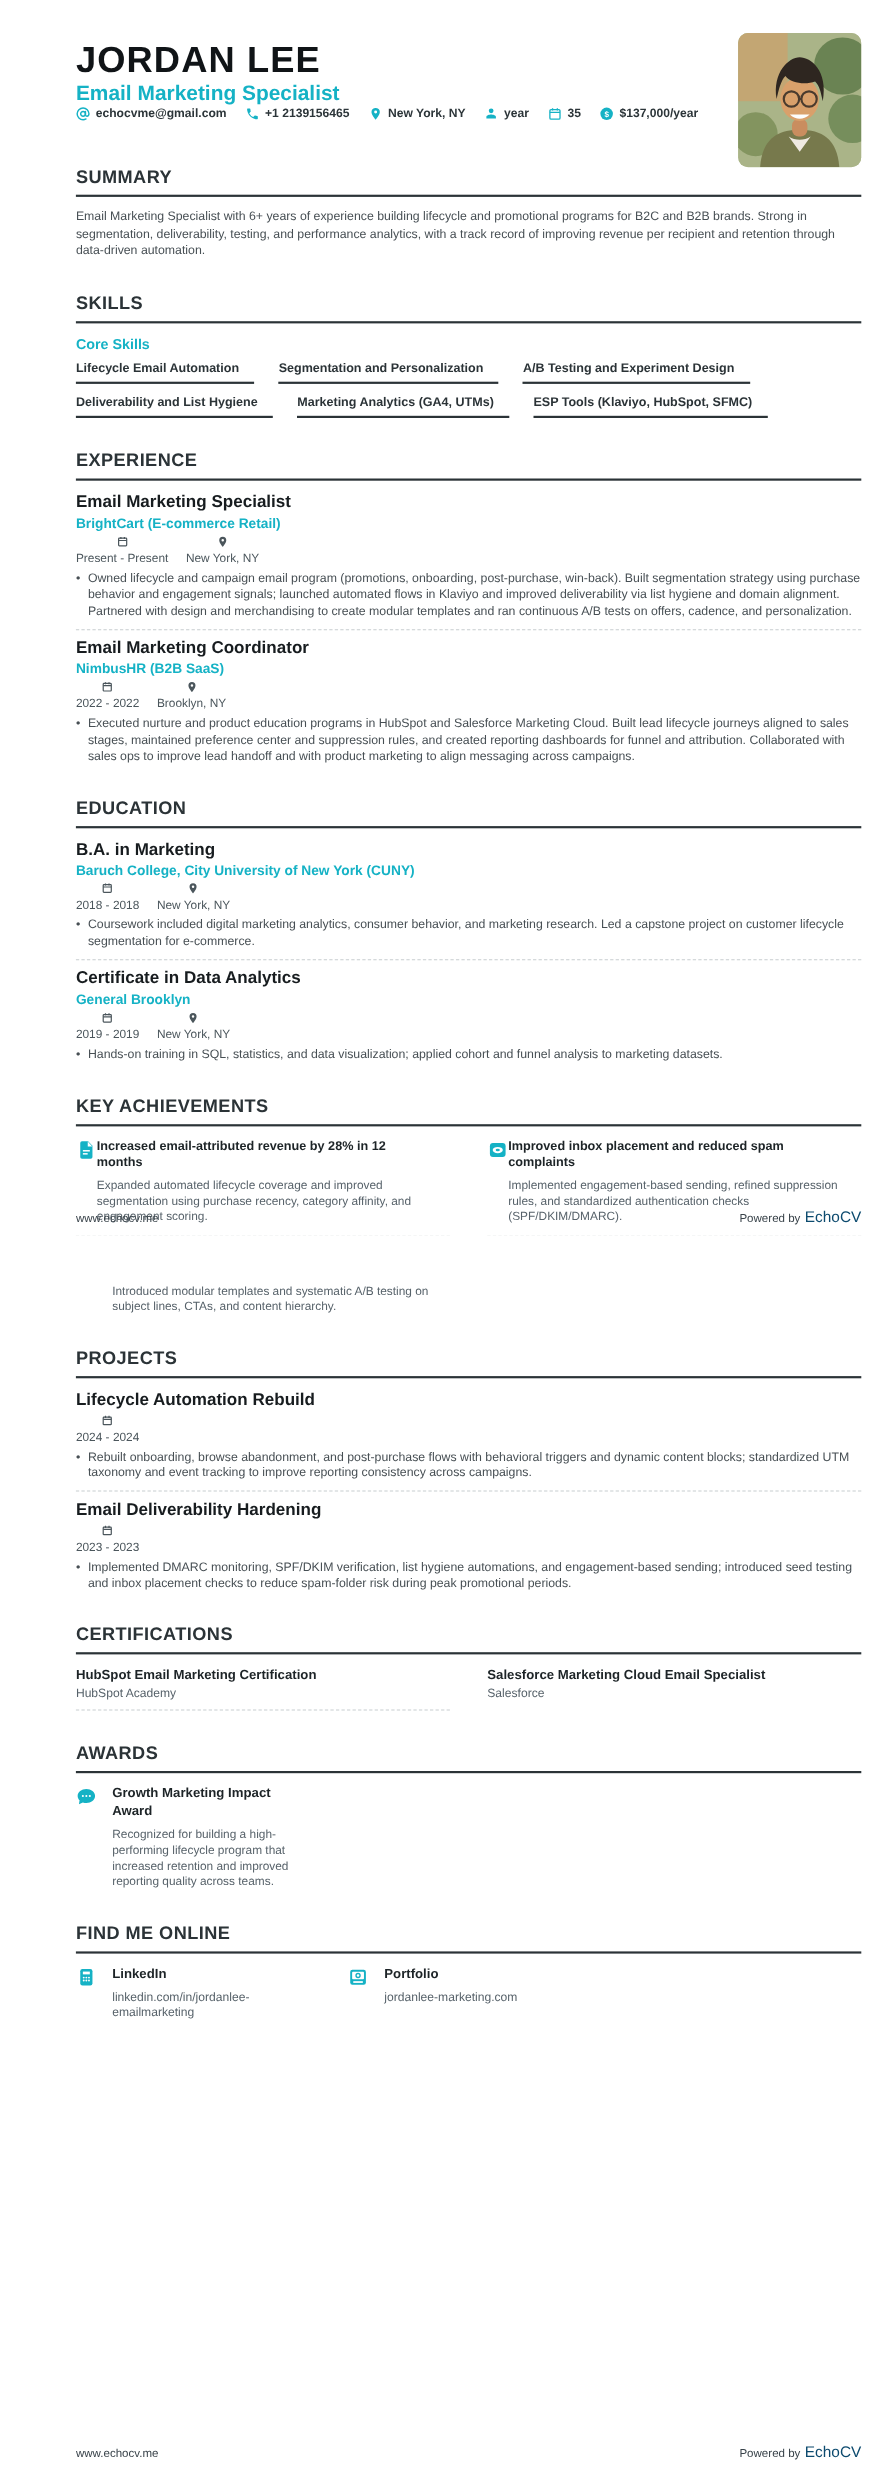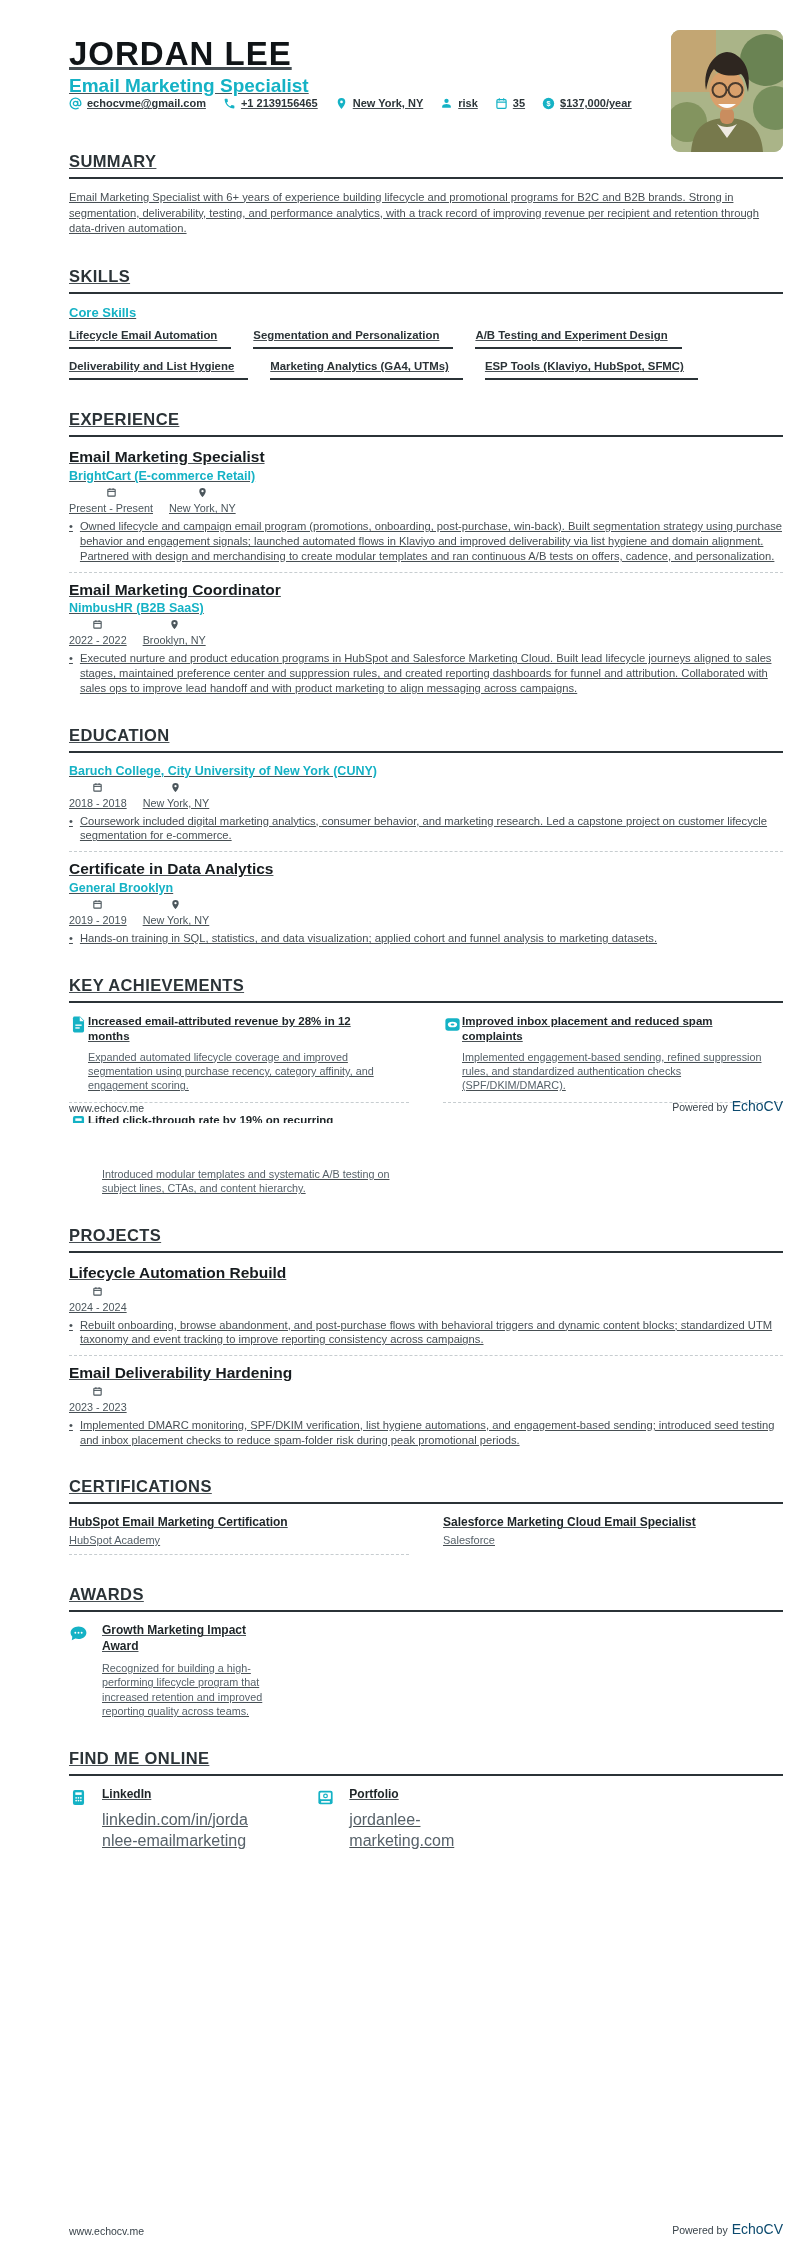--- a/index.html
+++ b/index.html
@@ -1,18 +1,18 @@
 <!DOCTYPE html>
 <html><head>
 <meta charset="utf-8">
 <style>
   * { margin:0; padding:0; box-sizing:border-box; }
   html,body { background:#fff; }
   body { font-family:"Liberation Sans", sans-serif; color:#474f54; }
-  .doc { width:736px; height:2246px; background:#fff; margin:0 auto; position:relative;text-decoration:underline; }
+  .doc { width:736px; height:2246px; background:#fff; margin:0 auto; position:relative; }
   .page { width:794px; height:1123px; position:relative; overflow:hidden; padding:36px 40px 0 40px; }
 
   
   .name { font-size:33px; line-height:1.08; font-weight:800; letter-spacing:1px; color:#101417; }
   .role-title { font-size:19px; font-weight:700; color:#15b2c5; margin-top:3px; }
   .contact-row { display:flex; align-items:center; gap:17px; margin-top:0;
                  font-size:11px; font-weight:700; color:#2c3539; }
   .contact { display:flex; align-items:center; gap:5px; }
   .cicon { width:13px; height:13px; flex:none; display:block; }
   .photo { position:absolute; top:30px; right:40px; width:112px; height:122px;
@@ -57,21 +57,21 @@
   .cert-grid { display:grid; grid-template-columns:1fr 1fr; column-gap:34px; }
   .cert-name { font-size:12px; font-weight:700; color:#1d2427; }
   .cert-issuer { font-size:11px; color:#57626a; margin-top:5px; }
   .cert-item.rule-under { border-bottom:1px dashed #c7cdd0; padding-bottom:8px; }
 
   .tri-grid { display:grid; grid-template-columns:1fr 1fr 1fr; column-gap:28px; }
   .card-item { display:flex; gap:14px; }
   .card-name { font-size:12px; line-height:1.3; font-weight:700; color:#1d2427; }
   .award-name { max-width:150px; }
   .card-text { margin-top:6px; font-size:10.8px; line-height:1.35; color:#57626a; max-width:182px; }
-  .card-url { margin-top:6px; font-size:16px; line-height:1.35; color:#57626a; max-width:152px; overflow-wrap:break-word; }
+  .card-url { margin-top:6px; font-size:11px; line-height:1.35; color:#57626a; max-width:152px; overflow-wrap:break-word; }
 
   .page-footer { position:absolute; left:40px; right:40px; bottom:9px;
                  display:flex; justify-content:space-between; align-items:flex-end; }
   .footer-site { font-size:10.5px; color:#39434a; }
   .footer-powered { font-size:10.5px; color:#39434a; display:flex; align-items:baseline; gap:4px; }
   .footer-brand { font-size:14px; color:#0c4a6e; }
 </style>
 </head>
 <body>
 
@@ -99,21 +99,21 @@
         <span class="contact">
           <svg class="cicon" viewBox="0 0 24 24">
               <path fill="#15b2c5" d="M12 2a7 7 0 0 0-7 7c0 5.25 7 13 7 13s7-7.75 7-13a7 7 0 0 0-7-7zm0 9.5a2.5 2.5 0 1 1 0-5 2.5 2.5 0 0 1 0 5z"></path>
             </svg>
           <span>New York, NY</span>
         </span>
         <span class="contact">
           <svg class="cicon" viewBox="0 0 24 24">
               <path fill="#15b2c5" d="M12 11a4 4 0 1 0-4-4 4 4 0 0 0 4 4zm0 2c-2.67 0-8 1.34-8 4v3h16v-3c0-2.66-5.33-4-8-4z"></path>
             </svg>
-          <span>risk</span>
+          <span>year</span>
         </span>
         <span class="contact">
           <svg class="cicon" viewBox="0 0 24 24">
               <rect x="3.5" y="5" width="17" height="16" rx="2" fill="none" stroke="#15b2c5" stroke-width="2.2"></rect>
               <path d="M3.5 9.5h17" stroke="#15b2c5" stroke-width="2.2"></path>
               <path d="M8 2.5v4M16 2.5v4" stroke="#15b2c5" stroke-width="2.2"></path>
             </svg>
           <span>35</span>
         </span>
         <span class="contact">
@@ -224,20 +224,21 @@
           </div>
         </div>
       </div>
     </div>
 
     <div class="section">
       <div class="sec-title">EDUCATION</div>
       <div class="sec-rule"></div>
       <div class="sec-body">
         <div>
+          <div class="entry-role">B.A. in Marketing</div>
           <div class="entry-org">Baruch College, City University of New York (CUNY)</div>
           <div class="meta-row">
             <span class="meta">
               <svg class="micon" viewBox="0 0 24 24">
                   <rect x="4" y="5" width="16" height="15" rx="1.5" fill="none" stroke="#4b565c" stroke-width="2.4"></rect>
                   <path d="M4 9.5h16" stroke="#4b565c" stroke-width="2.4"></path>
                   <path d="M8.5 2.5v4M15.5 2.5v4" stroke="#4b565c" stroke-width="2.4"></path>
                 </svg>
               <span>2018 - 2018</span>
             </span>

